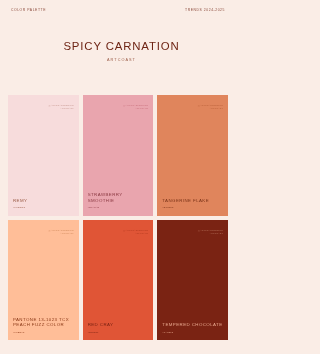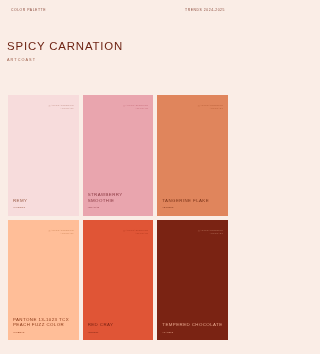--- a/index.html
+++ b/index.html
@@ -39,21 +39,21 @@
     text-transform: uppercase;
     line-height: 1;
   }
 
   
   .titleblock {
     position: absolute;
     top: 41px;
     left: 0;
     right: 0;
-    text-align: left;
+    text-align: center;
     padding-left: 7px;
   }
   .main-title {
     font-size: 11.4px;
     letter-spacing: 0.85px;
     color: #6E2414;
     line-height: 1;
     margin: 0;
     font-weight: 400;
   }

